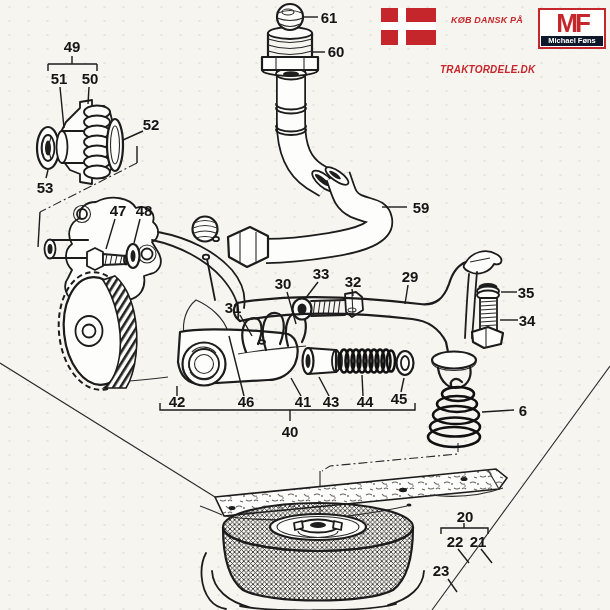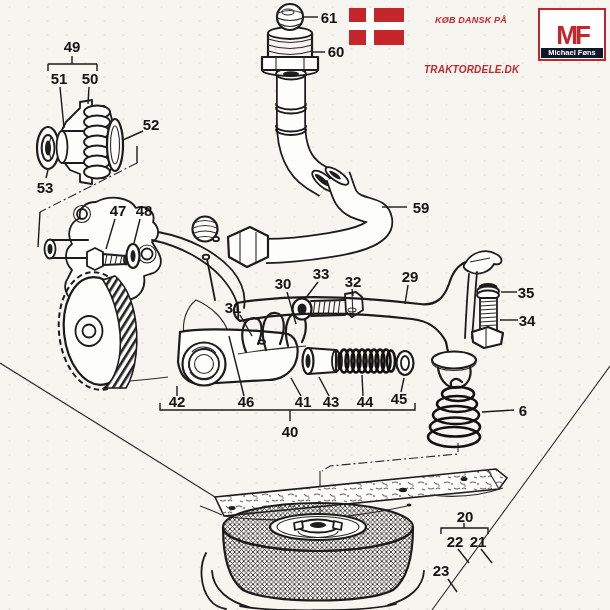--- a/index.html
+++ b/index.html
@@ -15,29 +15,29 @@
   
   .ln{stroke:#1c1c1c;fill:none;stroke-width:1.8;stroke-linecap:round;stroke-linejoin:round;}
   .ln2{stroke:#1c1c1c;fill:none;stroke-width:2.2;stroke-linecap:round;stroke-linejoin:round;}
   .thin{stroke:#2a2a2a;fill:none;stroke-width:1.1;}
   .fw{fill:#fdfdfb;}
   .fd{fill:#1e1e1e;stroke:none;}
   .lead{stroke:#1b1b1b;stroke-width:1.4;fill:none;}
   .cdash{stroke:#2a2a2a;stroke-width:1.1;fill:none;stroke-dasharray:9 3 2 3;}
   text.pl{font:700 15px "Liberation Sans",sans-serif;fill:#141414;text-anchor:middle;}
   
-  .brand{position:absolute;top:8px;right:4px;display:flex;align-items:flex-start;gap:20px;z-index:5;}
+  .brand{position:absolute;top:8px;right:4px;display:flex;align-items:flex-start;gap:4px;z-index:5;}
   .flag{position:relative;width:55px;height:37px;background:#c5262c;flex:0 0 auto;}
   .flag .vbar{position:absolute;left:17px;top:0;width:8px;height:100%;background:#fff;}
   .flag .hbar{position:absolute;top:14px;left:0;width:100%;height:8px;background:#fff;}
   .tagline{width:94px;text-align:center;color:#c5262c;font-style:italic;font-weight:700;
            font-size:9px;line-height:1.3;padding-top:7px;letter-spacing:0.2px;}
   .tagline .l2{font-size:10px;margin-top:36px;}
   .mfbox{width:64px;border:2px solid #c5262c;background:#fff;text-align:center;flex:0 0 auto;}
-  .mf{color:#c5262c;font-weight:800;font-size:26px;line-height:24px;letter-spacing:-3px;padding-top:13px;}
+  .mf{color:#c5262c;font-weight:800;font-size:26px;line-height:24px;letter-spacing:-3px;padding-top:1px;}
   .mfname{background:#0f172a;color:#fff;font-weight:700;font-size:7.5px;line-height:10px;margin:1px;padding:0 1px;}
 </style>
 </head>
 <body>
 
 <div class="stage">
 
 <svg width="610" height="610" viewBox="0 0 610 610">
   <defs>
     <pattern id="xh" patternUnits="userSpaceOnUse" width="4.6" height="4.6">

